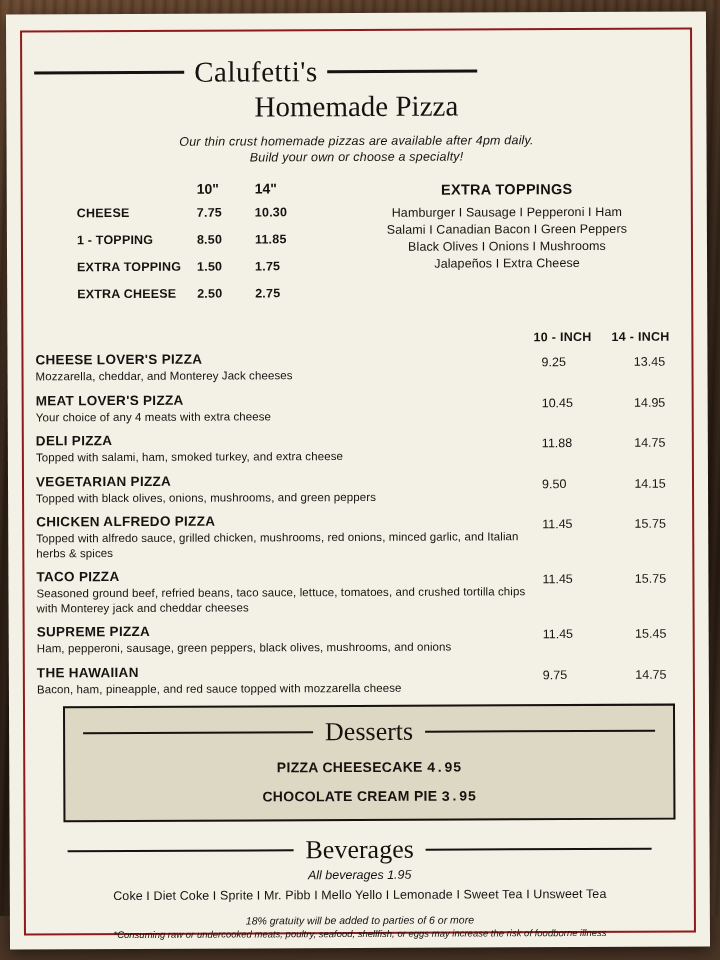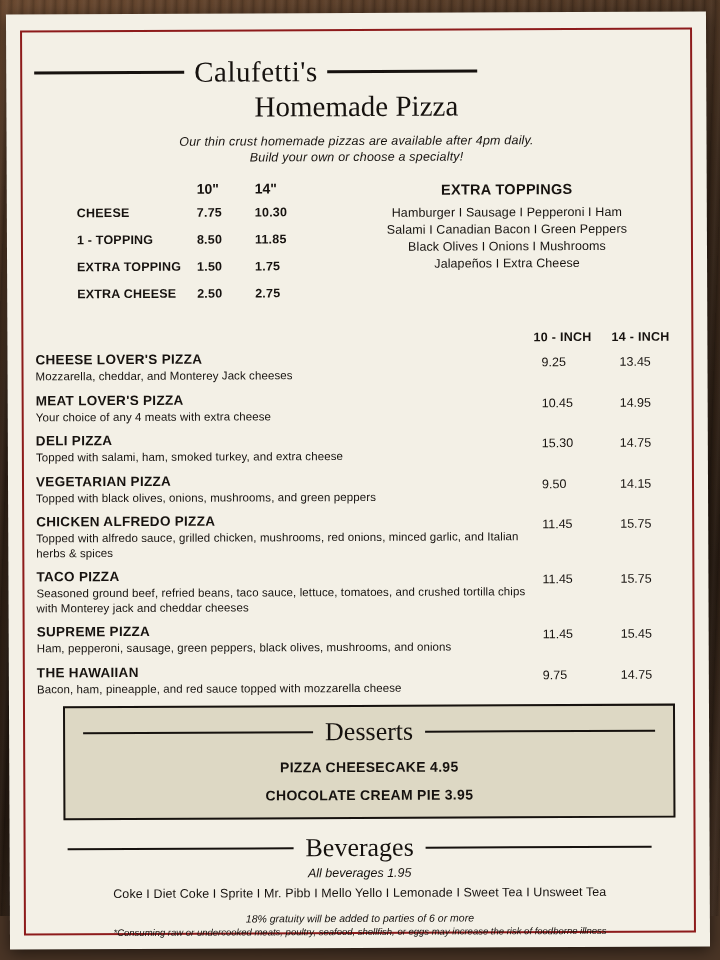--- a/index.html
+++ b/index.html
@@ -174,21 +174,21 @@
     letter-spacing: 0.1px;
   }
   .spec-prices {
     position: absolute;
     right: 0;
     top: 5px;
     display: flex;
     font-size: 12.5px;
   }
   .spec-prices .p10 { width: 78px; text-align: left; }
-  .spec-prices .p14 { width: 60px; text-align: left; }
+  .spec-prices .p14 { width: 60px; text-align: center; }
 
   
   .dessert-box {
     margin-top: 10px;
     margin-left: 26px;
     margin-right: 6px;
     border: 2px solid #16120f;
     background: #ddd8c4;
     padding: 10px 18px 14px 18px;
   }
@@ -206,21 +206,21 @@
   .dessert-row {
     display: flex;
     justify-content: center;
     gap: 46px;
     margin-top: 12px;
     font-size: 14px;
     font-weight: bold;
     letter-spacing: 0.3px;
   }
   .dessert-row.single { justify-content: center; }
-  .dessert-row .price { font-weight: bold; }
+  .dessert-row .price { font-weight: bold; font-family: Liberation Mono, monospace; }
 
   
   .bev-head {
     display: flex;
     align-items: center;
     gap: 12px;
     margin-top: 14px;
     padding: 0 30px;
   }
   .bev-head .rule { height: 2px; }
@@ -333,21 +333,21 @@
         <div class="spec-prices">
           <div class="p10">10.45</div>
           <div class="p14">14.95</div>
         </div>
       </div>
 
       <div class="spec">
         <div class="spec-name">DELI PIZZA</div>
         <div class="spec-desc">Topped with salami, ham, smoked turkey, and extra cheese</div>
         <div class="spec-prices">
-          <div class="p10">15.30</div>
+          <div class="p10">11.88</div>
           <div class="p14">14.75</div>
         </div>
       </div>
 
       <div class="spec">
         <div class="spec-name">VEGETARIAN PIZZA</div>
         <div class="spec-desc">Topped with black olives, onions, mushrooms, and green peppers</div>
         <div class="spec-prices">
           <div class="p10">9.50</div>
           <div class="p14">14.15</div>

